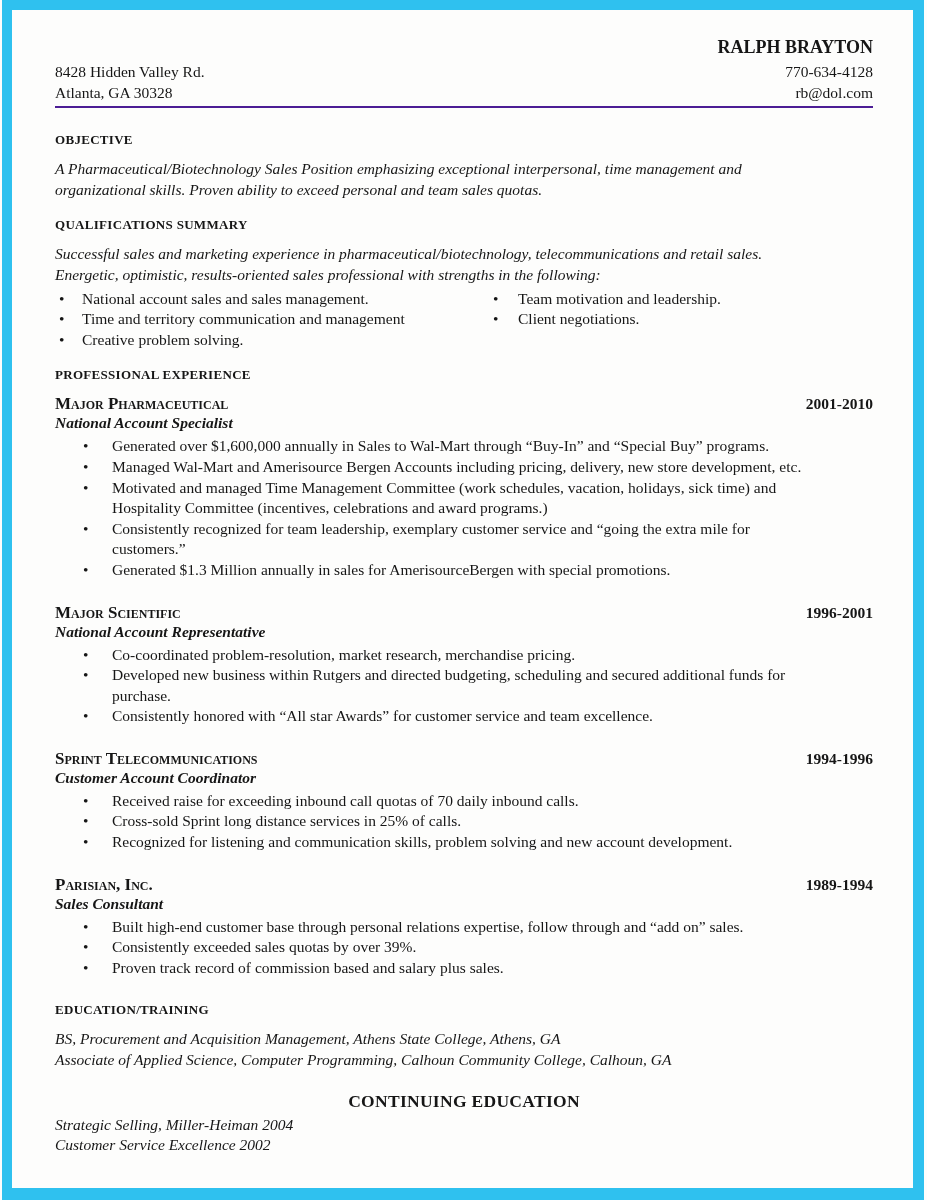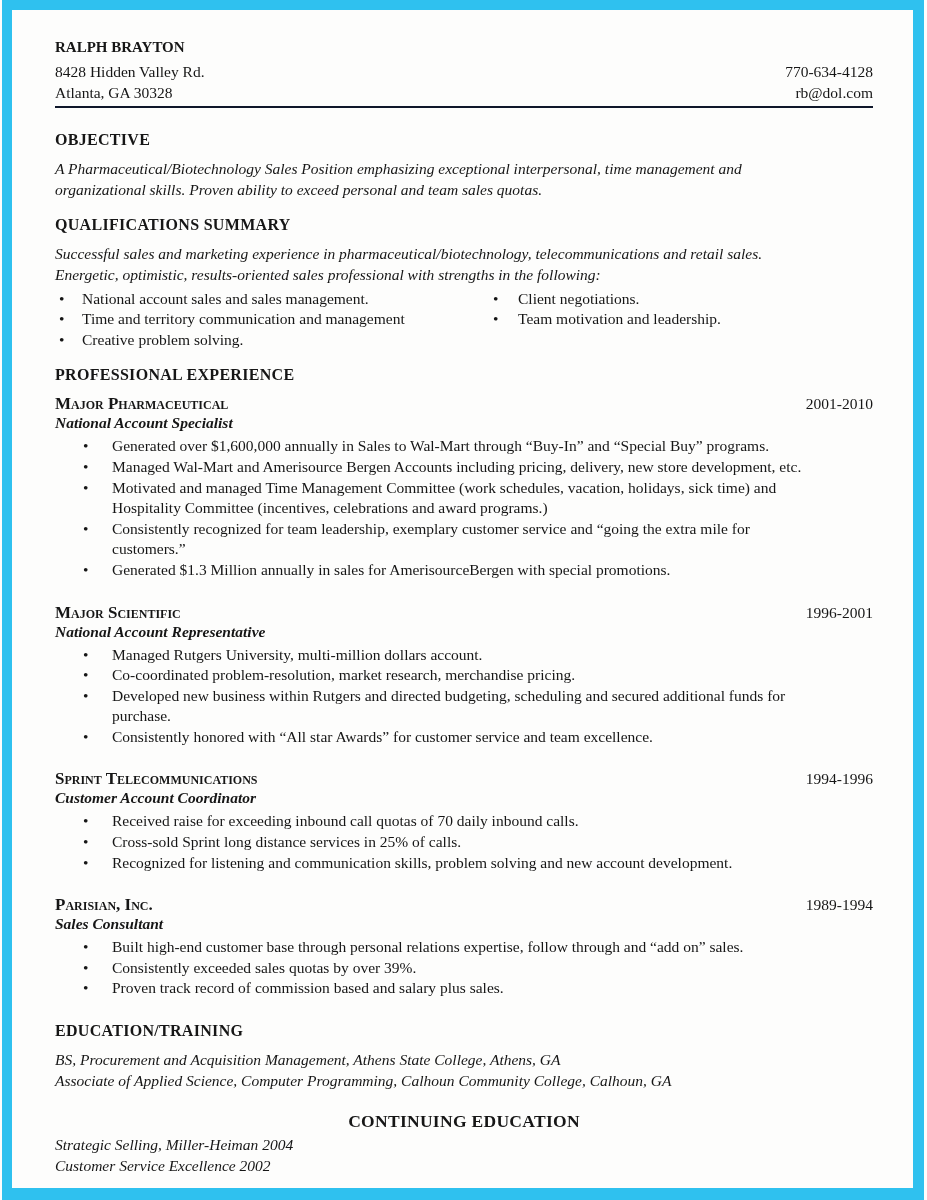--- a/index.html
+++ b/index.html
@@ -27,40 +27,40 @@
     position: relative;
     z-index: 1;
     padding: 0 54px 0 55px;
     font-size: 15.5px;
     line-height: 20.6px;
   }
   .pre { white-space: pre-line; }
 
   
   .name {
-    text-align: left;
-    font-weight: bold;
-    font-size: 15px;
+    text-align: right;
+    font-weight: bold;
+    font-size: 18px;
     line-height: 22px;
     margin: 36px 0 4px 0;
   }
   .contact-row {
     display: flex;
     justify-content: space-between;
     align-items: flex-end;
-    border-bottom: 2px solid #0f172a;
+    border-bottom: 2px solid #4c1d95;
     padding-bottom: 3px;
   }
   .contact-left  { text-align: left; }
   .contact-right { text-align: right; }
 
   
   .section-title {
     font-weight: bold;
-    font-size: 16px;
+    font-size: 13px;
     letter-spacing: 0.3px;
     margin: 15px 0 9px 0;
     line-height: 20px;
   }
   .section-title.first { margin-top: 22px; }
   .section-title.big {
     font-size: 17.5px;
     margin: 20px 0 4px 0;
     text-align: center;
   }
@@ -100,21 +100,21 @@
     justify-content: space-between;
     align-items: baseline;
     line-height: 19px;
     gap: 36px;
   }
   .job-company {
     font-weight: bold;
     font-variant: small-caps;
     font-size: 17px;
   }
-  .job-dates { font-weight: normal; }
+  .job-dates { font-weight: bold; }
   .job-role {
     font-weight: bold;
     font-style: italic;
     line-height: 19px;
     margin-bottom: 4px;
   }
   .exp-bullets li {
     position: relative;
     padding-left: 57px;
     white-space: pre-line;
@@ -155,22 +155,22 @@
     <div class="section-title">QUALIFICATIONS SUMMARY</div>
     <p class="pre">Successful sales and marketing experience in pharmaceutical/biotechnology, telecommunications and retail sales.
 Energetic, optimistic, results-oriented sales professional with strengths in the following:</p>
     <div class="qual-cols">
       <ul class="qual-col-left">
         <li>National account sales and sales management.</li>
         <li>Time and territory communication and management</li>
         <li>Creative problem solving.</li>
       </ul>
       <ul class="qual-col-right">
+        <li>Team motivation and leadership.</li>
         <li>Client negotiations.</li>
-        <li>Team motivation and leadership.</li>
       </ul>
     </div>
   </div>
 
   <div>
     <div class="section-title">PROFESSIONAL EXPERIENCE</div>
 
     <div class="job">
       <div class="job-header">
         <span class="job-company">Major Pharmaceutical</span>
@@ -188,21 +188,20 @@
       </ul>
     </div>
 
     <div class="job">
       <div class="job-header">
         <span class="job-company">Major Scientific</span>
         <span class="job-dates">1996-2001</span>
       </div>
       <div class="job-role">National Account Representative</div>
       <ul class="exp-bullets">
-        <li>Managed Rutgers University, multi-million dollars account.</li>
         <li>Co-coordinated problem-resolution, market research, merchandise pricing.</li>
         <li>Developed new business within Rutgers and directed budgeting, scheduling and secured additional funds for
 purchase.</li>
         <li>Consistently honored with “All star Awards” for customer service and team excellence.</li>
       </ul>
     </div>
 
     <div class="job">
       <div class="job-header">
         <span class="job-company">Sprint Telecommunications</span>

